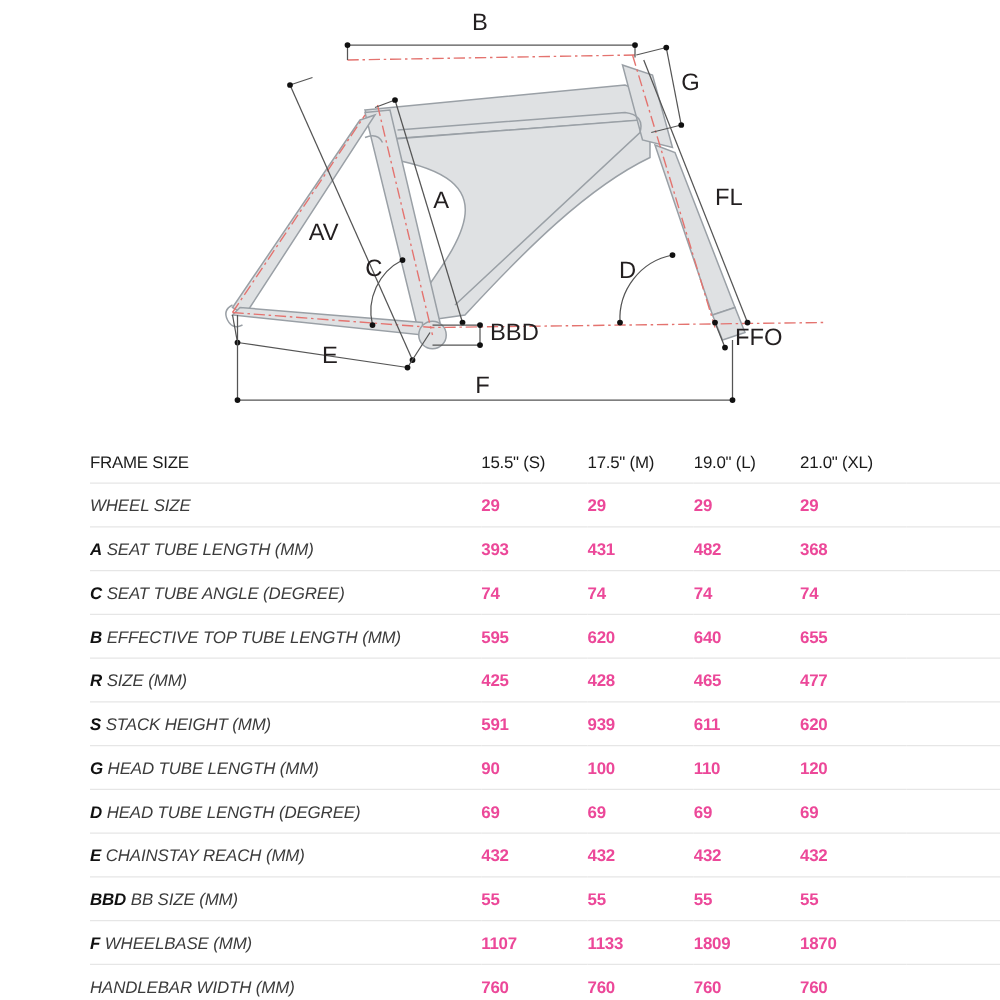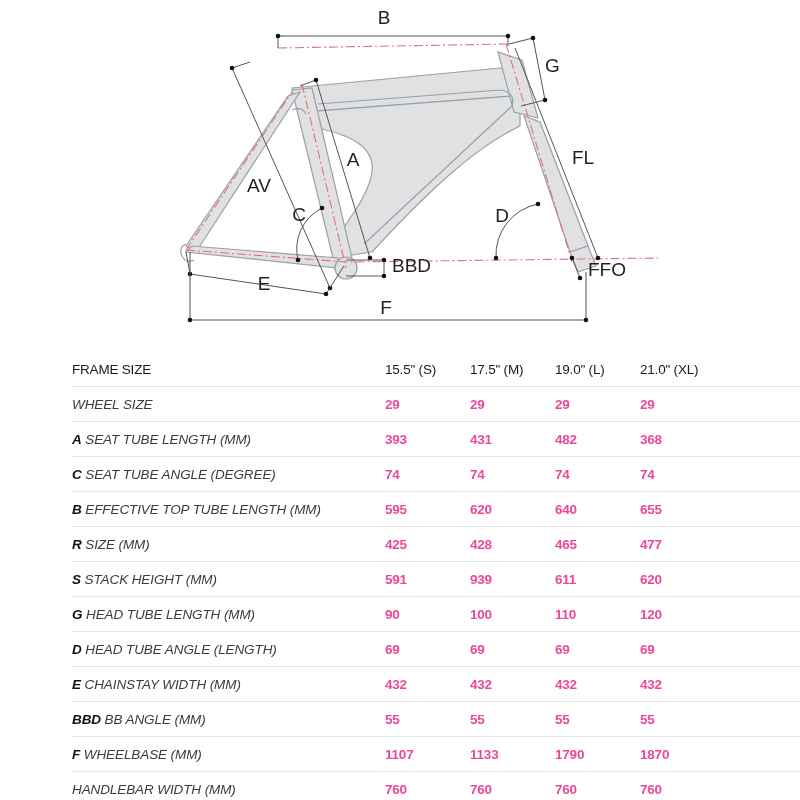--- a/index.html
+++ b/index.html
@@ -285,48 +285,48 @@
         </tr>
         <tr>
           <td class="row-label"><span class="code">G</span> <span>HEAD TUBE LENGTH (MM)</span></td>
           <td class="val">90</td>
           <td class="val">100</td>
           <td class="val">110</td>
           <td class="val">120</td>
           <td></td>
         </tr>
         <tr>
-          <td class="row-label"><span class="code">D</span> <span>HEAD TUBE ANGLE (LENGTH)</span></td>
+          <td class="row-label"><span class="code">D</span> <span>HEAD TUBE LENGTH (DEGREE)</span></td>
           <td class="val">69</td>
           <td class="val">69</td>
           <td class="val">69</td>
           <td class="val">69</td>
           <td></td>
         </tr>
         <tr>
-          <td class="row-label"><span class="code">E</span> <span>CHAINSTAY WIDTH (MM)</span></td>
+          <td class="row-label"><span class="code">E</span> <span>CHAINSTAY REACH (MM)</span></td>
           <td class="val">432</td>
           <td class="val">432</td>
           <td class="val">432</td>
           <td class="val">432</td>
           <td></td>
         </tr>
         <tr>
-          <td class="row-label"><span class="code">BBD</span> <span>BB ANGLE (MM)</span></td>
+          <td class="row-label"><span class="code">BBD</span> <span>BB SIZE (MM)</span></td>
           <td class="val">55</td>
           <td class="val">55</td>
           <td class="val">55</td>
           <td class="val">55</td>
           <td></td>
         </tr>
         <tr>
           <td class="row-label"><span class="code">F</span> <span>WHEELBASE (MM)</span></td>
           <td class="val">1107</td>
           <td class="val">1133</td>
-          <td class="val">1790</td>
+          <td class="val">1809</td>
           <td class="val">1870</td>
           <td></td>
         </tr>
         <tr>
           <td class="row-label"><span>HANDLEBAR WIDTH (MM)</span></td>
           <td class="val">760</td>
           <td class="val">760</td>
           <td class="val">760</td>
           <td class="val">760</td>
           <td></td>

